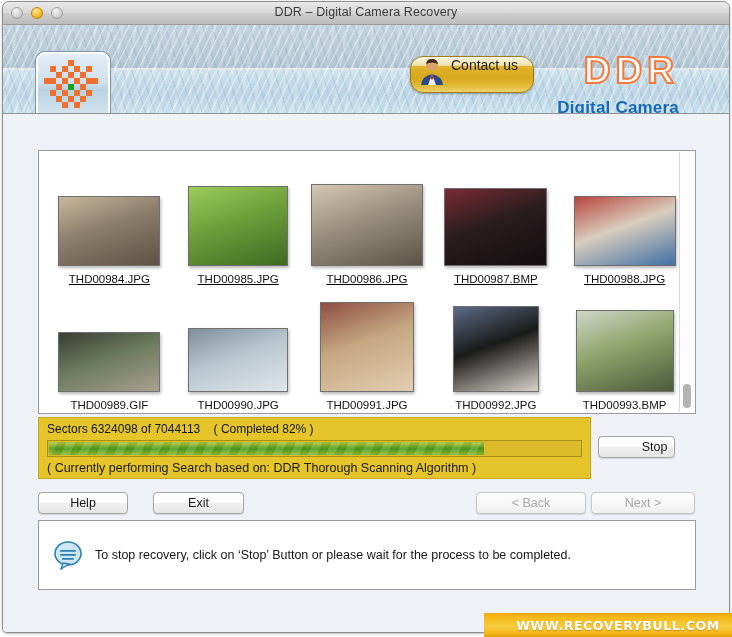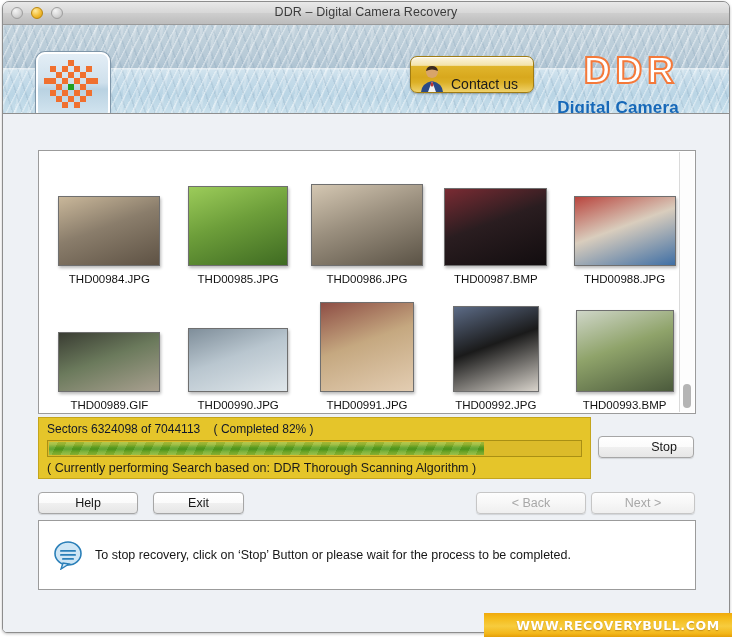--- a/index.html
+++ b/index.html
@@ -93,26 +93,26 @@
     box-shadow: 0 0 0 1px #7e95a8, 0 1px 3px rgba(0,0,0,.22);
     background: linear-gradient(to bottom, #e3eef6 0%, #cfe0ec 45%, #b9d2e2 55%, #d6e7f1 100%);
     overflow: hidden;
   }
   #app-icon svg { display: block; }
 
   
   #contact-btn {
     position: absolute; left: 407px; top: 31px;
     width: 122px; height: 35px;
-    border-radius: 7px;
+    border-radius: 13px;
     border: 1px solid #a07c13;
     background: linear-gradient(to bottom, #fdf6e2 0%, #f6e7b4 22%, #e8c councils 23%, #e3bb37 46%, #d9a81f 70%, #e9c košice 71%, #f0cf5a 100%);
     background: linear-gradient(to bottom, #fcf5e0 0%, #f3e3ab 24%, #e0b52c 26%, #d8a81d 58%, #dcb026 72%, #efd16a 100%);
     box-shadow: inset 0 1px 0 rgba(255,255,255,.7), 0 1px 2px rgba(0,0,0,.3);
-    display: flex; align-items: flex-end;
+    display: flex; align-items: flex-start;
     cursor: pointer;
   }
   #contact-icon { width: 30px; height: 28px; margin-left: 6px; flex: none; }
   #contact-label {
     font-size: 14px; color: #1b1b1b; margin-left: 4px;
   }
 
   
   #ddr-logo {
     position: absolute; right: 50px; top: 27px;
@@ -143,21 +143,21 @@
     background: #ffffff;
     border: 1px solid #9b9b9b;
     box-sizing: border-box;
     overflow: hidden;
   }
   .thumb-row {
     display: flex;
     align-items: flex-end;
     padding: 0 6px;
   }
-  .thumb-row.row1 { height: 134px; }
+  .thumb-row.row1 { height: 134px; text-decoration: underline; }
   .thumb-row.row2 { height: 126px; }
   .thumb-cell {
     width: 122px;
     margin: 0 5px;
     text-align: center;
   }
   .thumb-pic {
     display: inline-block;
     border: 1px solid #6f6f6f;
     background: #ccc;
@@ -237,22 +237,22 @@
     display: flex; align-items: center; justify-content: center;
     box-sizing: border-box;
     cursor: pointer;
   }
   .btn.disabled {
     color: #a8a8a8;
     background: linear-gradient(to bottom, #fdfdfd 0%, #f7f7f7 50%, #efefef 100%);
     border-color: #c6c6c6;
     cursor: default;
   }
-  #btn-stop  { left: 595px; top: 322px; width: 96px; padding-left: 36px; }
-  #btn-help  { left: 35px;  top: 378px; width: 100px; }
+  #btn-stop  { left: 595px; top: 322px; width: 77px; padding-left: 36px; }
+  #btn-help  { left: 35px;  top: 378px; width: 90px; }
   #btn-exit  { left: 150px; top: 378px; width: 91px; }
   #btn-back  { left: 473px; top: 378px; width: 110px; }
   #btn-next  { left: 588px; top: 378px; width: 104px; }
 
   
   #info-panel {
     position: absolute; left: 35px; top: 406px;
     width: 658px; height: 70px;
     background: #ffffff;
     border: 1px solid #9b9b9b;

